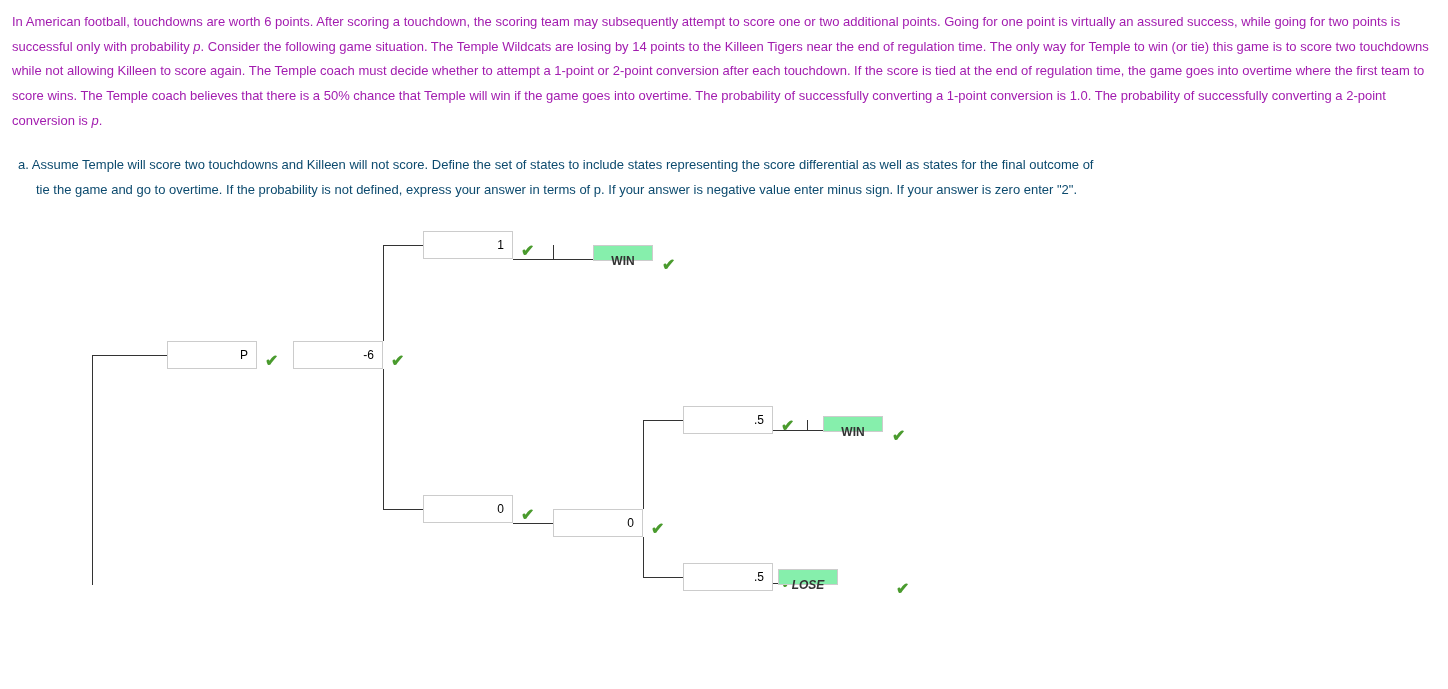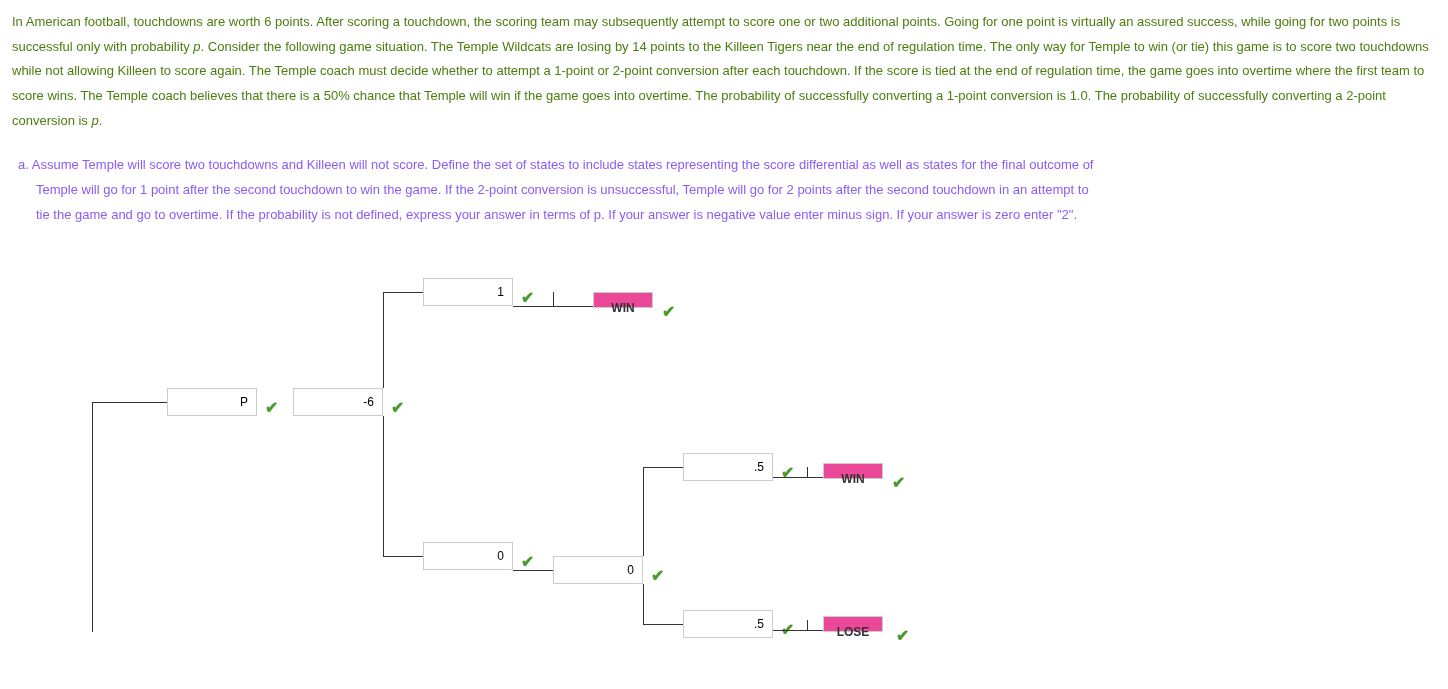--- a/index.html
+++ b/index.html
@@ -10,28 +10,28 @@
     body {
       font-family: Verdana, Geneva, sans-serif;
       font-size: 13px;
       line-height: 1.9;
       color: #333;
       padding: 10px 12px;
       overflow-x: hidden;
     }
     .problem-text {
       margin-bottom: 20px;
-      color: #4d7c0f;
+      color: #a21caf;
     }
     .problem-text .italic {
       font-style: italic;
     }
     .part-a {
-      margin-bottom: 44px;
-      color: #8b5cf6;
+      margin-bottom: 22px;
+      color: #0c4a6e;
       padding-left: 6px;
     }
     .part-a .marker {
       display: inline;
     }
     .part-a .indented {
       padding-left: 18px;
     }
     .tree-container {
       position: relative;
@@ -46,21 +46,21 @@
       height: 28px;
       width: 90px;
       text-align: right;
       padding: 4px 8px;
       font-size: 12px;
       font-family: Verdana, Geneva, sans-serif;
     }
     .result-box {
       position: absolute;
       border: 1px solid #ccc;
-      background: #ec4899;
+      background: #86efac;
       height: 16px;
       padding: 4px 12px;
       font-size: 12px;
       font-weight: bold;
       text-align: center;
       min-width: 60px;
       font-family: Verdana, Geneva, sans-serif;
     }
     .check {
       position: absolute;
@@ -81,21 +81,20 @@
   </style>
 </head>
 <body>
 
 <div class="problem-text">
   <span>In American football, touchdowns are worth 6 points. After scoring a touchdown, the scoring team may subsequently attempt to score one or two additional points. Going for one point is virtually an assured success, while going for two points is successful only with probability </span><span class="italic">p</span><span>. Consider the following game situation. The Temple Wildcats are losing by 14 points to the Killeen Tigers near the end of regulation time. The only way for Temple to win (or tie) this game is to score two touchdowns while not allowing Killeen to score again. The Temple coach must decide whether to attempt a 1-point or 2-point conversion after each touchdown. If the score is tied at the end of regulation time, the game goes into overtime where the first team to score wins. The Temple coach believes that there is a 50% chance that Temple will win if the game goes into overtime. The probability of successfully converting a 1-point conversion is 1.0. The probability of successfully converting a 2-point conversion is </span><span class="italic">p</span><span>.</span>
 </div>
 
 <div class="part-a">
   <div><span class="marker">a. </span><span>Assume Temple will score two touchdowns and Killeen will not score. Define the set of states to include states representing the score differential as well as states for the final outcome of</span></div>
-  <div class="indented">Temple will go for 1 point after the second touchdown to win the game. If the 2-point conversion is unsuccessful, Temple will go for 2 points after the second touchdown in an attempt to</div>
   <div class="indented">tie the game and go to overtime. If the probability is not defined, express your answer in terms of p. If your answer is negative value enter minus sign. If your answer is zero enter "2".</div>
 </div>
 
 <div class="tree-container">
 
   <div class="tree-line vline" style="left:80px; top:130px; height:230px;"></div>
 
   <div class="tree-line hline" style="left:80px; top:130px; width:75px;"></div>
 
   <input class="input-box" style="left: 155px; top: 116px;" value="P">
@@ -137,15 +136,15 @@
   <div class="tree-line vline" style="left:795px; top:195px; height:10px;"></div>
   <div class="result-box" style="left:811px; top:191px;">WIN</div>
   <span class="check" style="left:880px; top:196px;">✔</span>
 
   <div class="tree-line hline" style="left:631px; top:352px; width:40px;"></div>
   <input class="input-box" style="left: 671px; top: 338px;" value=".5">
   <span class="check" style="left:769px; top:343px;">✔</span>
 
   <div class="tree-line hline" style="left:761px; top:358px; width:50px;"></div>
   <div class="tree-line vline" style="left:795px; top:348px; height:10px;"></div>
-  <div class="result-box" style="left:811px; top:344px;">LOSE</div>
+  <div class="result-box" style="left:766px; top:344px;font-style:italic;">LOSE</div>
   <span class="check" style="left:884px; top:349px;">✔</span>
 </div>
 
 </body></html>

